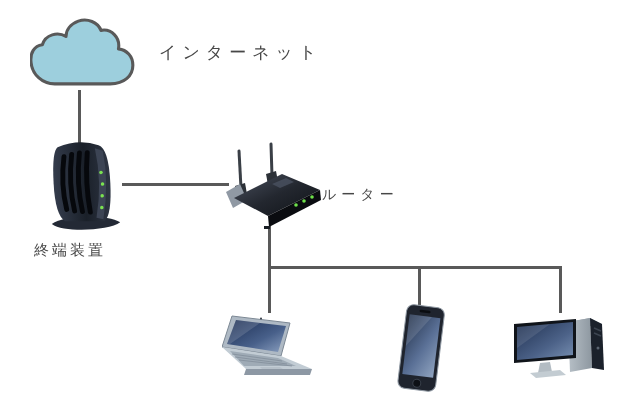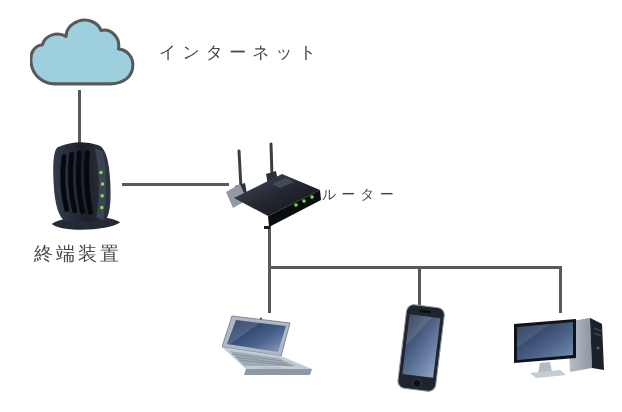--- a/index.html
+++ b/index.html
@@ -9,21 +9,21 @@
     font-family:"Liberation Sans","DejaVu Sans",sans-serif;
   }
   .stage{position:absolute;left:0;top:0;width:622px;height:360px;}
   .node{position:absolute;}
   .line{position:absolute;background:#595959;}
   .lbl{
     position:absolute;color:#474747;white-space:nowrap;
     font-weight:400;
   }
   .lbl-internet{left:159px;top:41px;font-size:17px;letter-spacing:6px;}
-  .lbl-modem{left:34px;top:241px;font-size:19px;letter-spacing:3px;}
+  .lbl-modem{left:34px;top:241px;font-size:15px;letter-spacing:3px;}
   .lbl-router{left:322px;top:186px;font-size:14px;letter-spacing:5px;}
 </style>
 </head>
 <body>
 
 <div class="stage">
 
   <div class="line" style="left:78px;top:90px;width:3px;height:57px;"></div>
   <div class="line" style="left:122px;top:183px;width:107px;height:3px;"></div>
   <div class="line" style="left:268px;top:226px;width:3px;height:43px;"></div>

